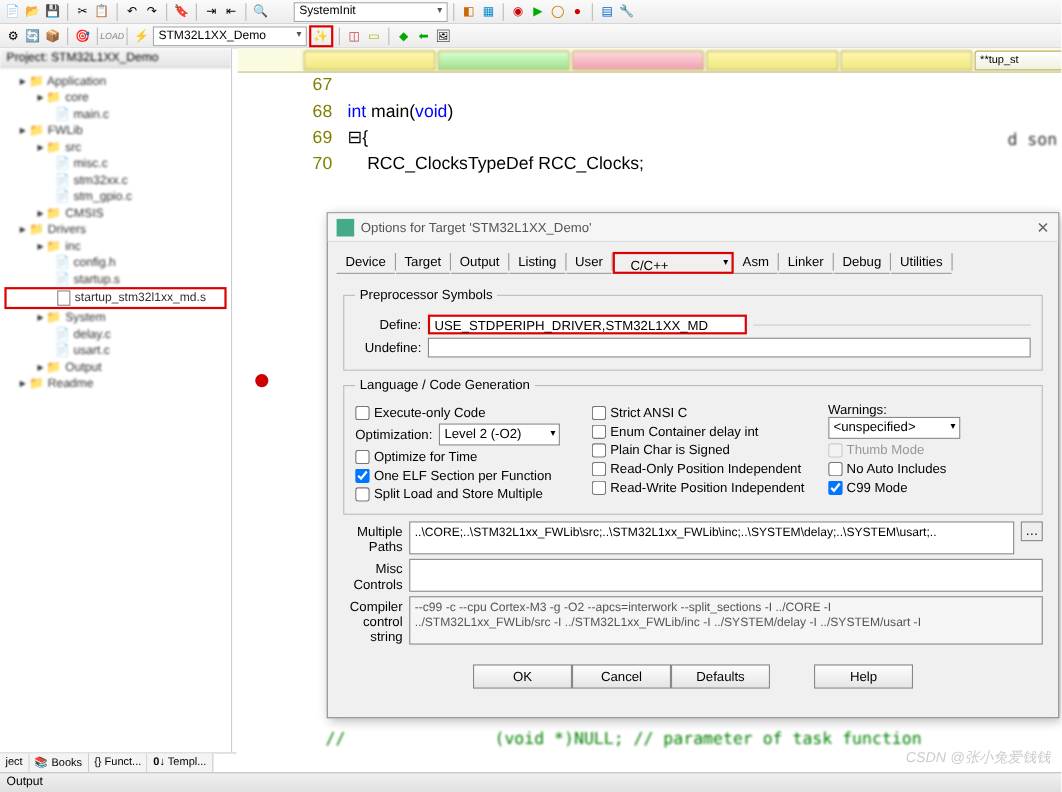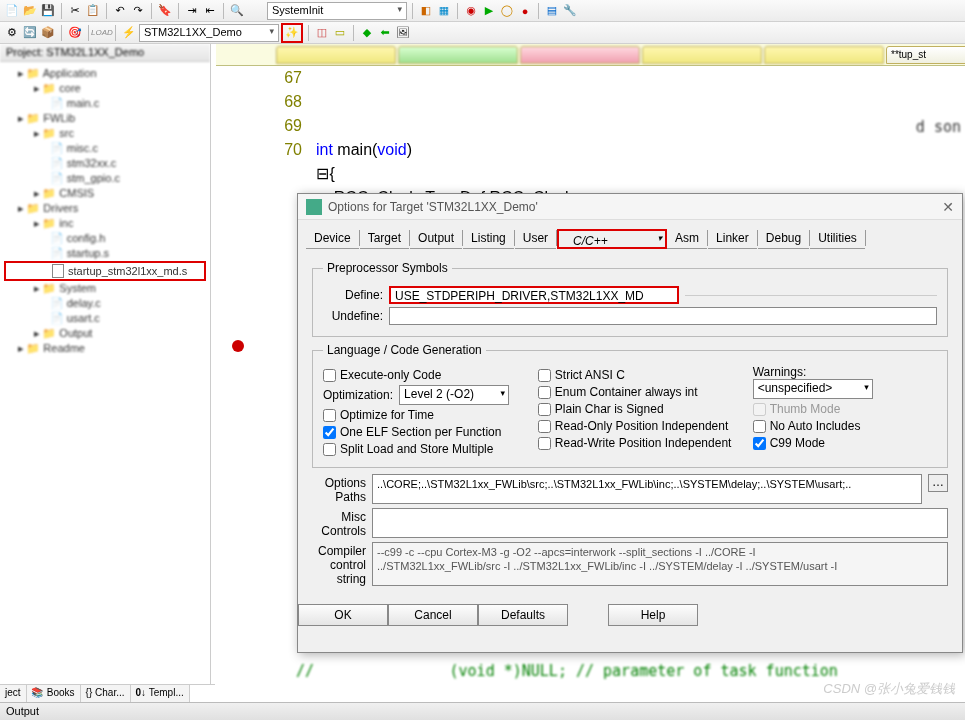--- a/index.html
+++ b/index.html
@@ -30,21 +30,21 @@
 .output-bar { position:absolute; bottom:0; left:0; right:0; height:18px; background:linear-gradient(#f0f0f0,#e0e0e0); border-top:1px solid #bbb; padding:2px 6px; font-size:11px;}
 
 
 .code-area { position:absolute; top:44px; left:216px; right:0; bottom:36px; background:#fff; overflow:hidden;}
 .editor-tabs { height:22px; background:#fafbe0; border-bottom:1px solid #c0c080; display:flex; gap:2px; padding-left:60px;}
 .editor-tabs .etab { min-width:120px; height:18px; margin-top:2px; background:linear-gradient(#fff7b0,#f0e880); border:1px solid #c0b060; border-radius:3px 3px 0 0; filter:blur(1px);}
 .editor-tabs .etab.alt1{ background:linear-gradient(#d8ffd0,#a0e090);}
 .editor-tabs .etab.alt2{ background:linear-gradient(#ffd8e0,#f0a0b0);}
 .editor-tabs .etab.sharp { filter:none; background:linear-gradient(#fff,#f0f0e0); font-size:10px; padding:2px 4px;}
 .gutter { position:absolute; left:60px; top:22px; width:32px; bottom:0; text-align:right; padding-right:6px; color:#808000; font-family:Consolas,monospace; font-size:16px; line-height:24px;}
-.code-text { position:absolute; left:100px; top:22px; right:0; font-family:Consolas,monospace; font-size:16px; line-height:24px;margin-top:48px;}
+.code-text { position:absolute; left:100px; top:22px; right:0; font-family:Consolas,monospace; font-size:16px; line-height:24px;}
 .code-text .kw { color:#0000ff; }
 .breakpoint { position:absolute; width:12px; height:12px; background:#c00; border-radius:50%; }
 
 
 .dialog { position:absolute; left:297px; top:193px; width:666px; height:460px; background:#f0f0f0; border:1px solid #888; box-shadow:2px 2px 10px rgba(0,0,0,0.3);}
 .dialog .titlebar { height:26px; background:#f5f5f5; display:flex; align-items:center; padding:0 8px; border-bottom:1px solid #ddd;}
 .dialog .titlebar .ico { width:16px;height:16px;background:#4a8; margin-right:6px;}
 .dialog .titlebar .ttl { font-size:12px; color:#555;}
 .dialog .titlebar .close { margin-left:auto; font-size:14px; color:#666; cursor:pointer;}
 .tab-row { display:flex; padding:8px 8px 0 8px; gap:0; font-size:12px;}
@@ -60,21 +60,21 @@
 .cols { display:flex; gap:10px;}
 .col { flex:1;}
 .chk { display:flex; align-items:center; gap:4px; font-size:12px; margin:3px 0;}
 .chk input { margin:0;}
 .sel { height:20px; border:1px solid #888; background:#fff; font-size:12px; padding:1px 28px 1px 4px; position:relative; min-width:110px;}
 .sel::after{content:"▾";position:absolute;right:3px;top:2px;font-size:9px;}
 .multi-row { display:flex; gap:6px; margin:4px 0; font-size:12px;}
 .multi-row .ml { width:54px; text-align:right; padding-top:2px;}
 .multi-row .minput { flex:1; min-height:18px; border:1px solid #888; background:#fff; padding:2px 4px; font-size:11px; line-height:14px;}
 .multi-row .ro { background:#f5f5f5; color:#555;}
-.btnrow { display:flex; justify-content:flex-start; padding:8px 0;}
+.btnrow { display:flex; justify-content:center; padding:8px 0;}
 .btn { width:90px; height:22px; border:1px solid #888; background:linear-gradient(#fdfdfd,#e5e5e5); font-size:12px; cursor:pointer; display:flex;align-items:center;justify-content:center;}
 .watermark { position:absolute; right:10px; bottom:22px; font-size:13px; color:#ccc; font-style:italic;}
 .blur-code { color:#008000; filter:blur(1px); position:absolute; font-family:Consolas,monospace; font-size:15px;}
 </style>
 </head>
 <body>
 
 <div class="toolbar">
   <span class="tb-icon">📄</span>
   <span class="tb-icon">📂</span>
@@ -149,21 +149,21 @@
     <div class="lvl2">▸ 📁 System</div>
     <div class="lvl3">📄 delay.c</div>
     <div class="lvl3">📄 usart.c</div>
     <div class="lvl2">▸ 📁 Output</div>
     <div class="lvl1">▸ 📁 Readme</div>
   </div>
 </div>
 <div class="bottom-tabs">
   <div>ject</div>
   <div>📚 <span>Books</span></div>
-  <div>{} <span>Char...</span></div>
+  <div>{} <span>Funct...</span></div>
   <div><b>0</b>↓ <span>Templ...</span></div>
 </div>
 <div class="output-bar">Output</div>
 
 <div class="code-area">
   <div class="editor-tabs">
     <div class="etab"></div>
     <div class="etab alt1"></div>
     <div class="etab alt2"></div>
     <div class="etab"></div>
@@ -198,21 +198,21 @@
     <div class="dtab">Device</div>
       <div class="vline"></div>
     <div class="dtab">Target</div>
       <div class="vline"></div>
     <div class="dtab">Output</div>
       <div class="vline"></div>
     <div class="dtab">Listing</div>
       <div class="vline"></div>
     <div class="dtab">User</div>
       <div class="vline"></div>
-    <div class="dtab sel redbox" style="padding:3px 14px;font-style:italic;">C/C++</div>
+    <div class="dtab sel redbox" style="padding:3px 14px;">C/C++</div>
     <div class="dtab">Asm</div>
       <div class="vline"></div>
     <div class="dtab">Linker</div>
       <div class="vline"></div>
     <div class="dtab">Debug</div>
       <div class="vline"></div>
     <div class="dtab">Utilities</div>
       <div class="vline"></div>
   </div>
   <div class="dialog-body">
@@ -254,21 +254,21 @@
               <span>Split Load and Store Multiple</span>
             </div>
         </div>
         <div class="col">
           <div class="chk">
               <input type="checkbox" style="">
               <span>Strict ANSI C</span>
             </div>
           <div class="chk">
               <input type="checkbox" style="">
-              <span>Enum Container always int</span>
+              <span>Enum Container delay int</span>
             </div>
           <div class="chk">
               <input type="checkbox" style="">
               <span>Plain Char is Signed</span>
             </div>
           <div class="chk">
               <input type="checkbox" style="">
               <span>Read-Only Position Independent</span>
             </div>
           <div class="chk">
@@ -289,21 +289,21 @@
             </div>
           <div class="chk">
               <input type="checkbox" checked="" style="">
               <span>C99 Mode</span>
             </div>
         </div>
       </div>
     </fieldset>
 
     <div class="multi-row">
-      <div class="ml" style="white-space:pre-line;">Options
+      <div class="ml" style="white-space:pre-line;">Multiple
 Paths</div>
       <div class="minput">..\CORE;..\STM32L1xx_FWLib\src;..\STM32L1xx_FWLib\inc;..\SYSTEM\delay;..\SYSTEM\usart;..</div>
       <div style="width:20px;height:18px;border:1px solid #888;background:#eee;text-align:center;">…</div>
     </div>
     <div class="multi-row">
       <div class="ml" style="white-space:pre-line;">Misc
 Controls</div>
       <div class="minput"></div>
     </div>
     <div class="multi-row">

